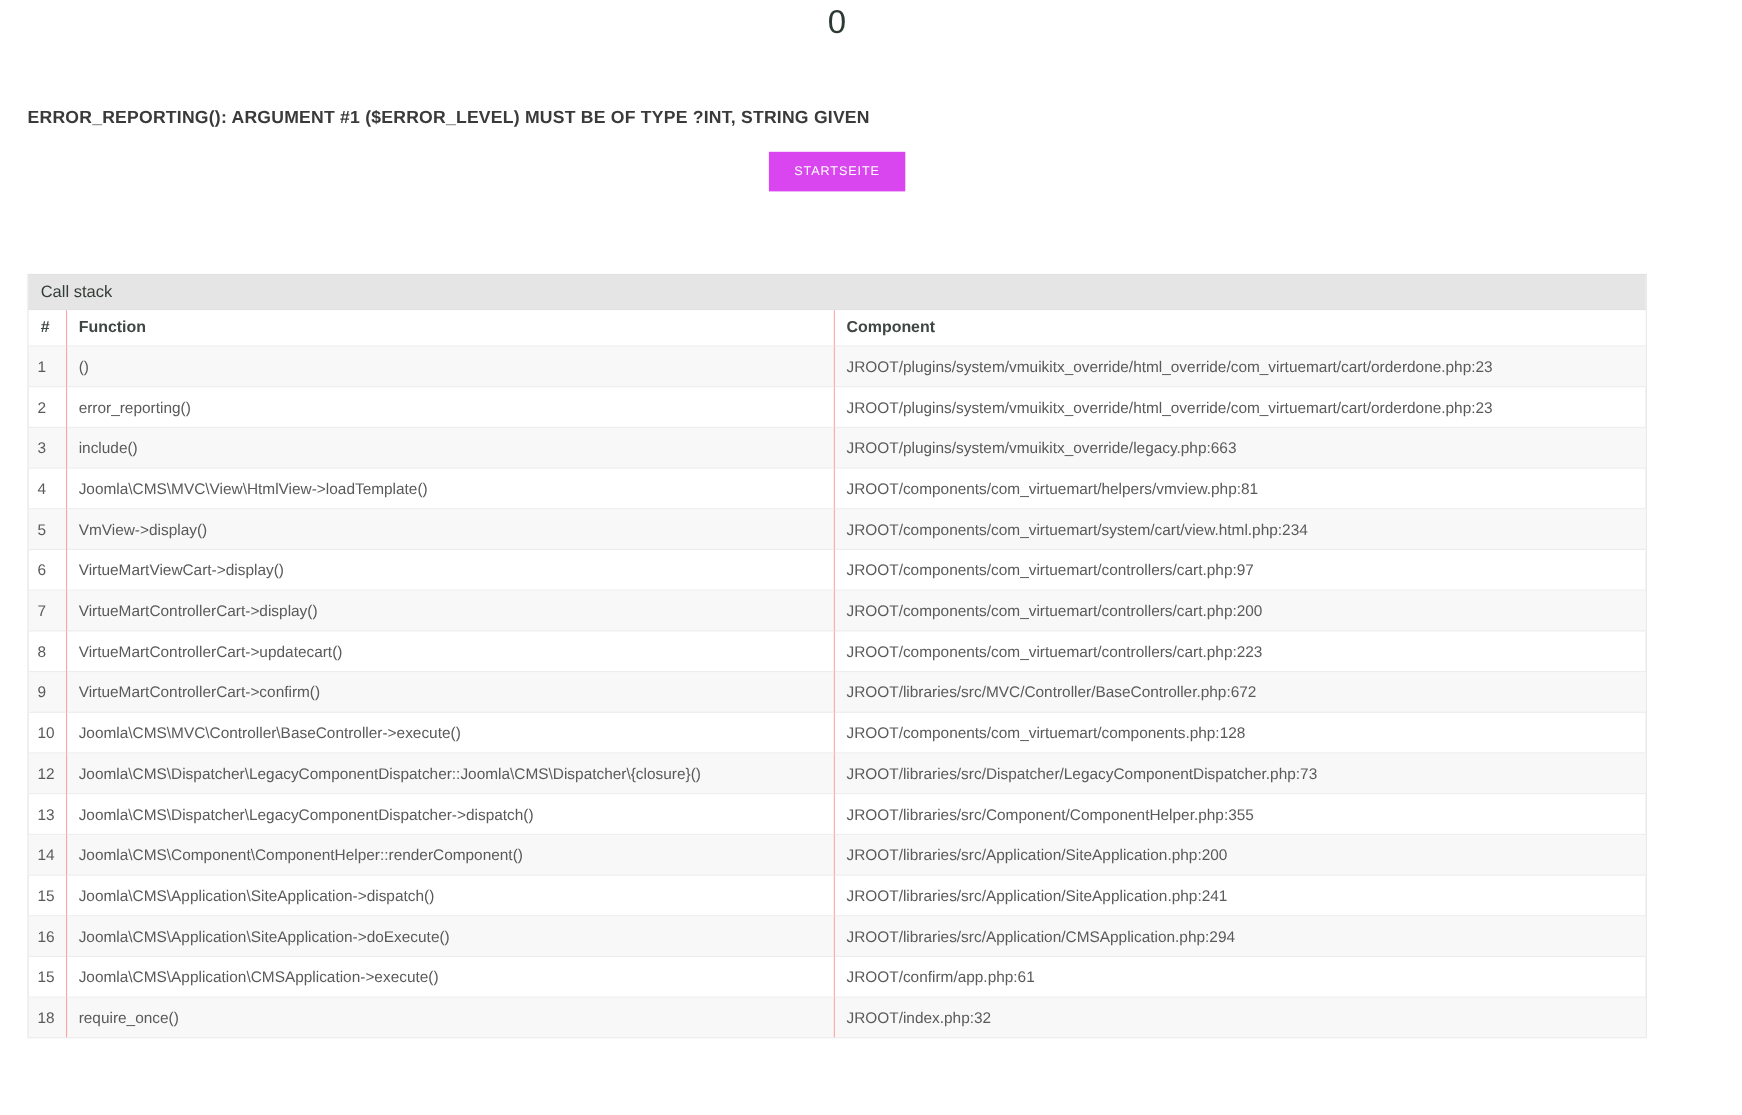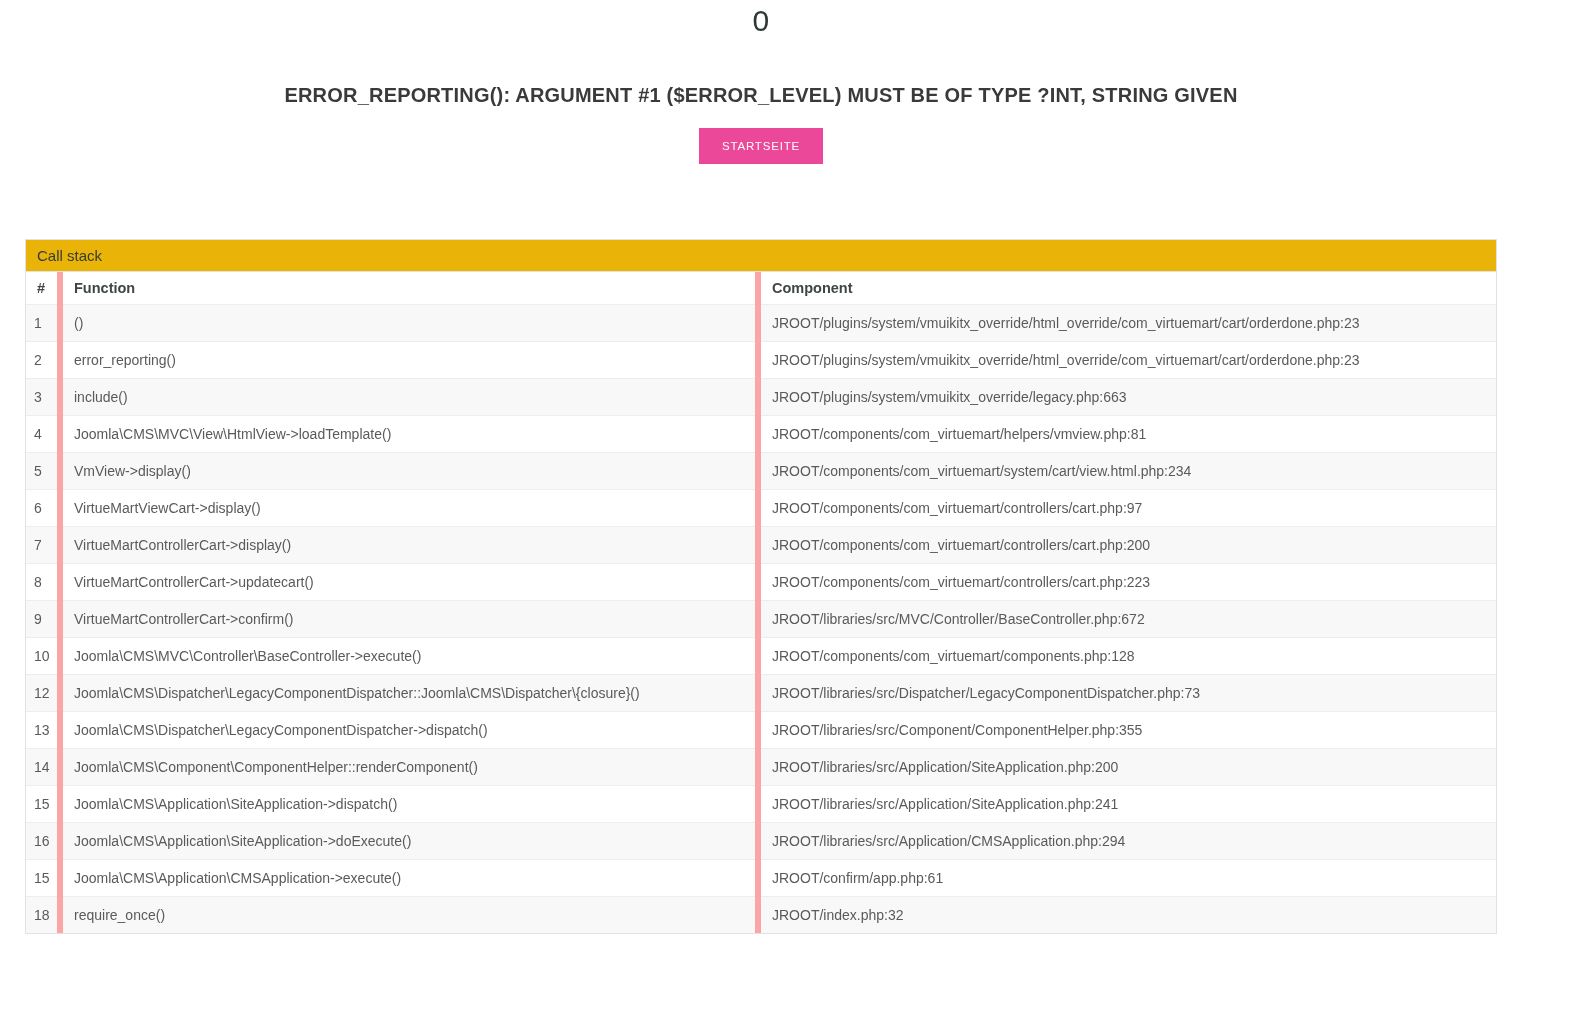--- a/index.html
+++ b/index.html
@@ -14,54 +14,53 @@
     padding-top: 4px;
   }
   .error-code {
     text-align: center;
     font-size: 30px;
     font-weight: 500;
     color: #2d3a33;
     letter-spacing: 0.5px;
   }
   .error-message {
-    margin-top: 46px;
-    text-align: center;
-    font-size: 20px;
+    margin-top: 61px;
+    font-size: 16px;
     font-weight: bold;
     text-transform: uppercase;
     color: #3a3a3a;
     letter-spacing: 0.2px;
   }
   .button-row {
     margin-top: 21px;
     text-align: center;
   }
   .home-button {
     display: inline-block;
-    background: #ec4899;
+    background: #d946ef;
     color: #ffffff;
     border: none;
     font-family: inherit;
     font-size: 11.5px;
     font-weight: 500;
     letter-spacing: 0.8px;
     text-transform: uppercase;
     padding: 12px 23px;
     cursor: pointer;
   }
   .callstack-panel {
     margin-top: 75px;
     border: 1px solid #e2e2e2;
   }
   .callstack-title {
     padding: 7px 11px;
     font-size: 15px;
     color: #333d38;
-    background: #eab308;
+    background: #e5e5e5;
     border-bottom: 1px solid #e2e2e2;
   }
   table.callstack {
     width: 100%;
     border-collapse: collapse;
     font-size: 14px;
   }
   table.callstack th {
     text-align: left;
     font-weight: 600;
@@ -71,21 +70,21 @@
     background: #ffffff;
   }
   table.callstack td {
     padding: 8px 11px;
     color: #5a5a5a;
     border-top: 1px solid #ededed;
     line-height: 20px;
   }
   table.callstack th + th,
   table.callstack td + td {
-    border-left: 6px solid #fca5a5;
+    border-left: 1px solid #fca5a5;
   }
   table.callstack col.col-num { width: 34px; }
   table.callstack col.col-fn  { width: 698px; }
   table.callstack tbody tr:nth-child(odd) td { background: #f8f8f8; }
   table.callstack td.num {
     color: #5a5a5a;
     padding-left: 8px;
     padding-right: 4px;
   }
 </style>

